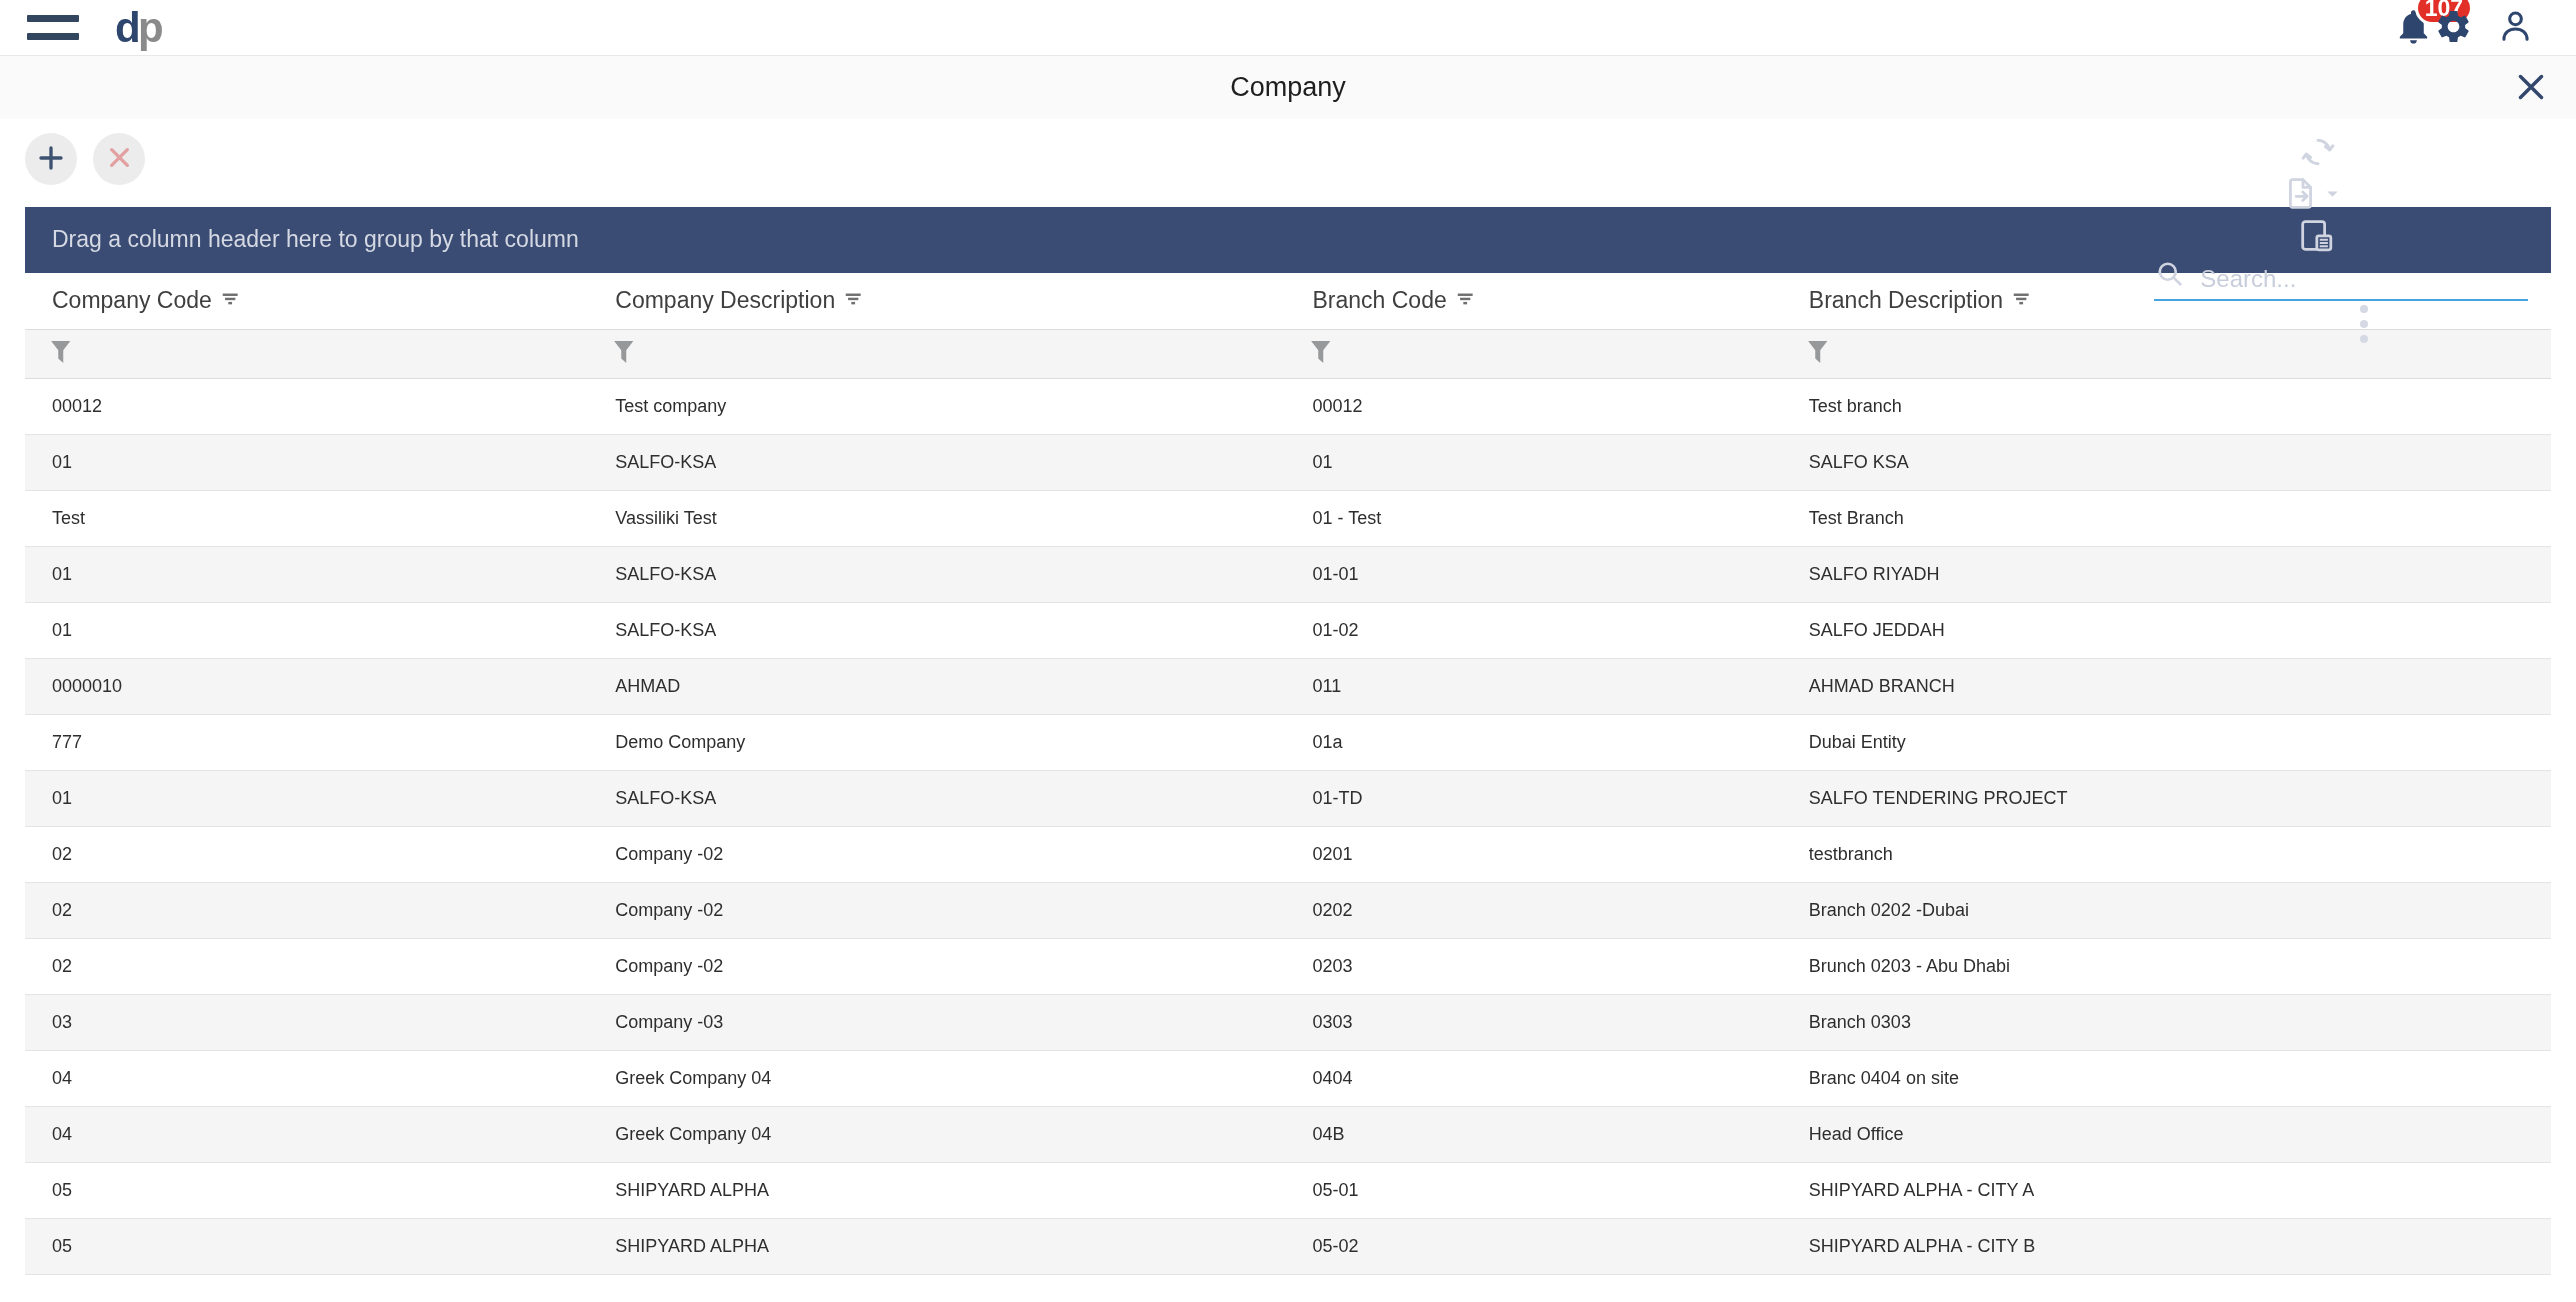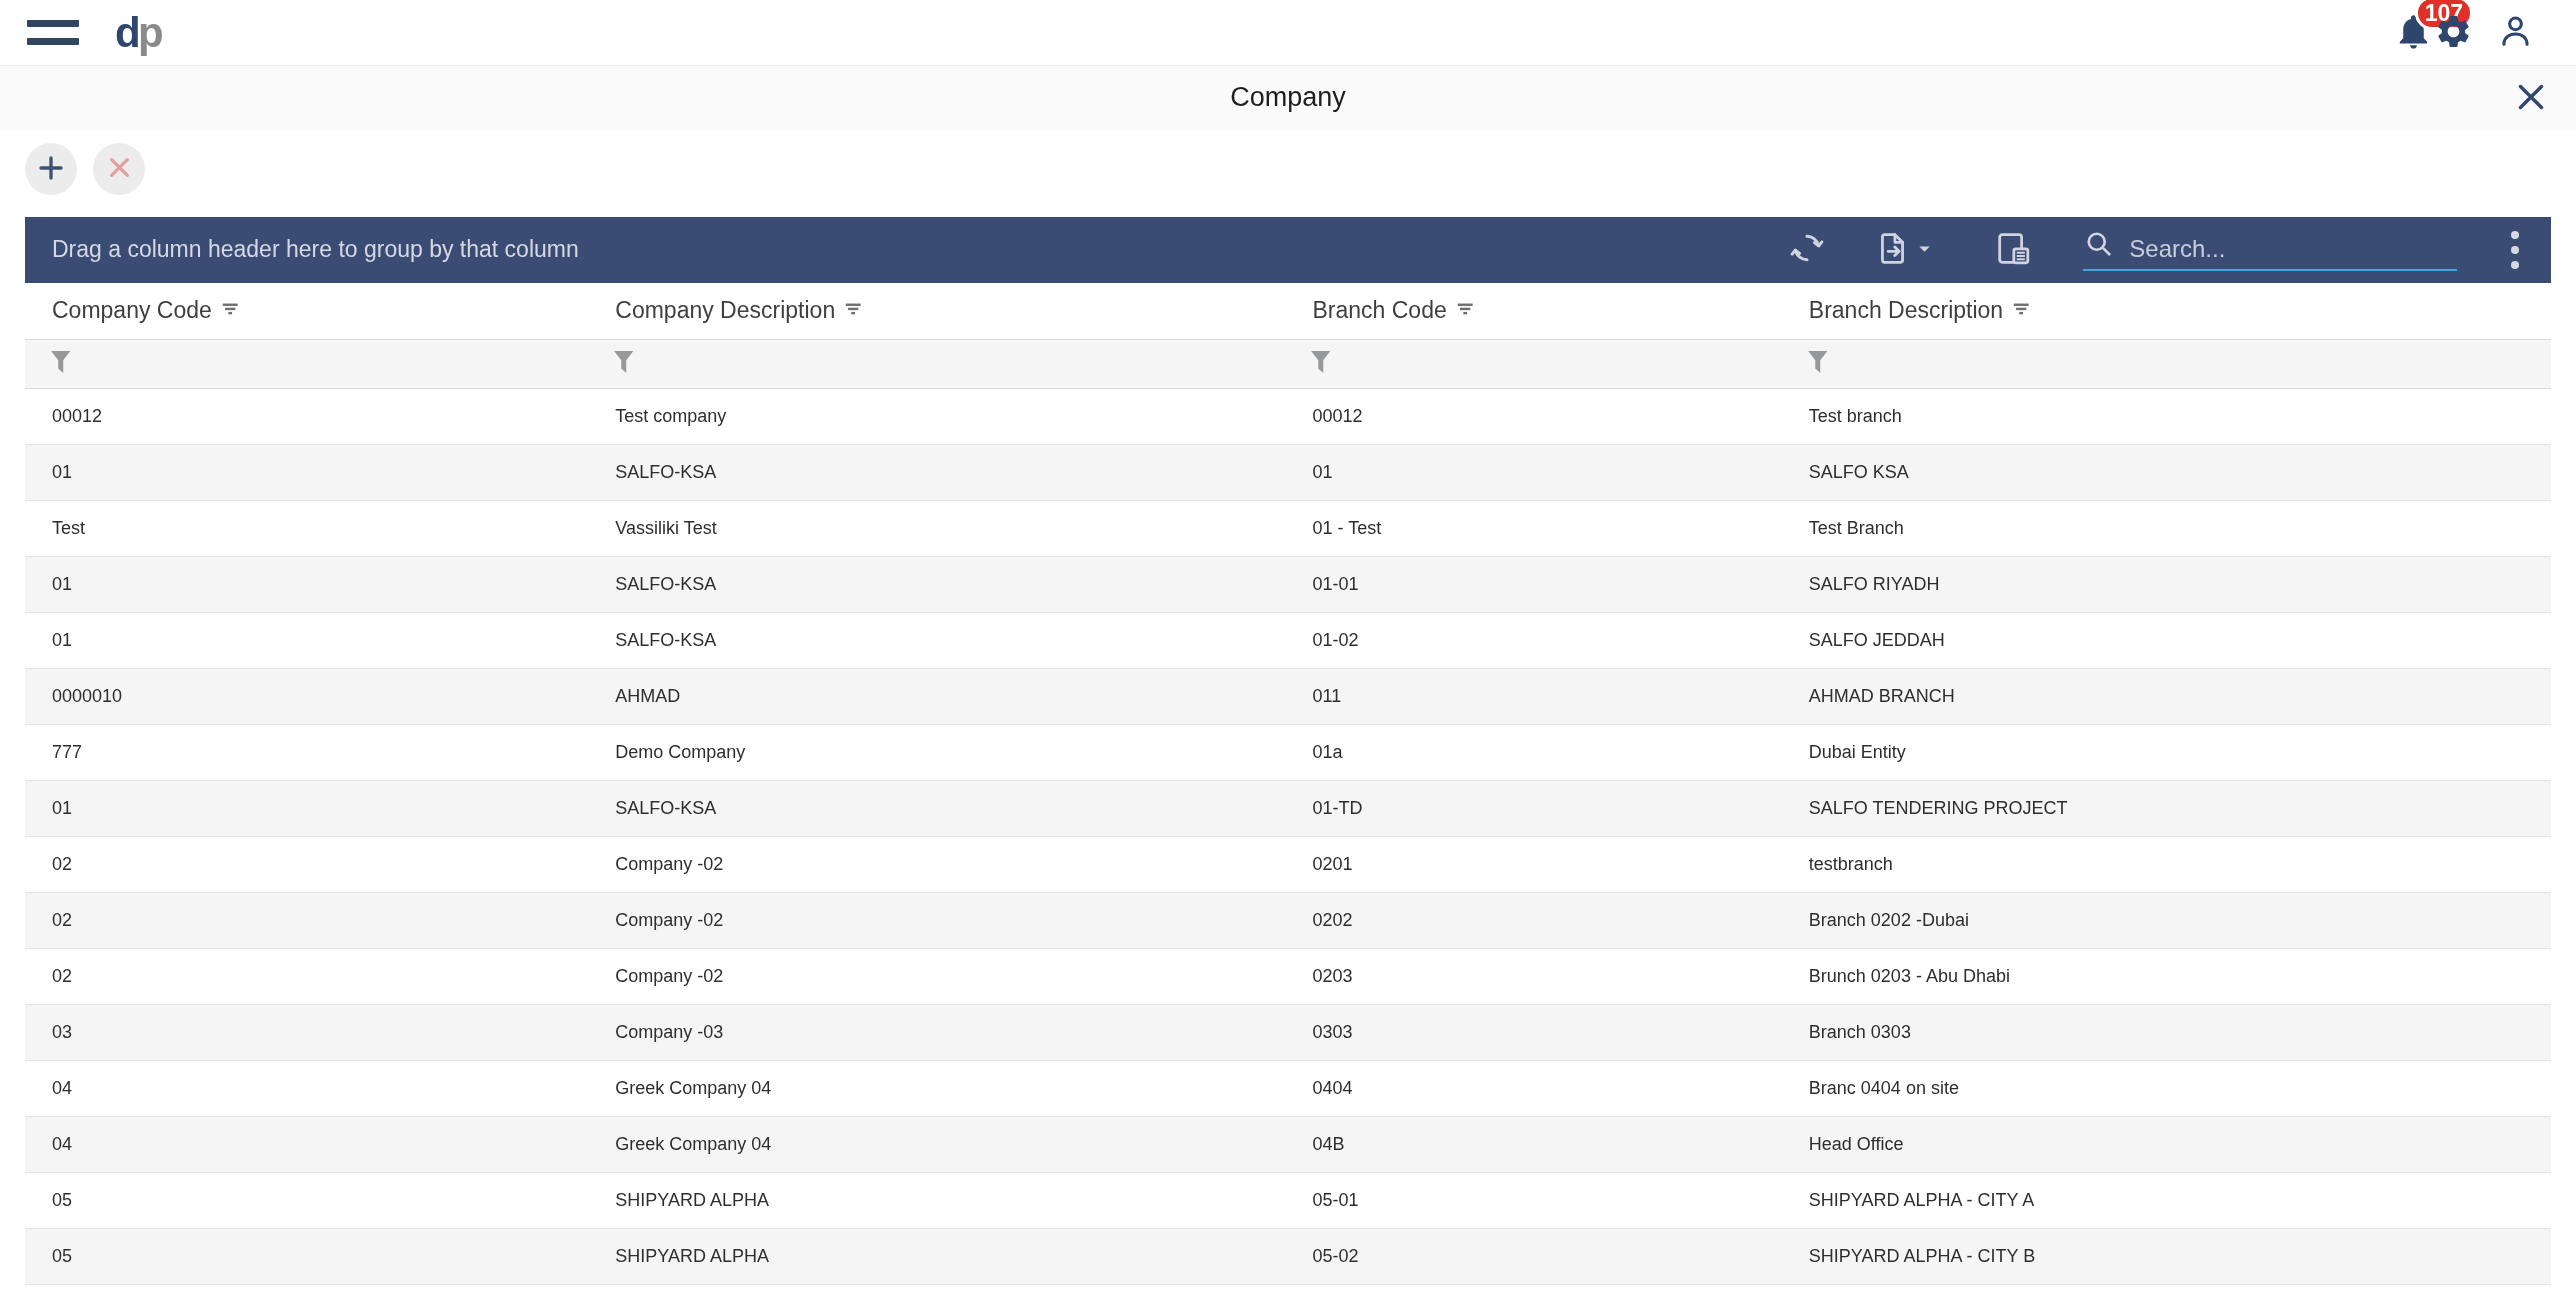--- a/index.html
+++ b/index.html
@@ -1,20 +1,20 @@
 <!DOCTYPE html>
 <html style="font-size:14.3px"><head>
 <meta charset="utf-8">
 <style>
   * { margin:0; padding:0; box-sizing:border-box; }
   html,body { width:2576px; height:1302px; overflow:hidden; background:#fff;
     font-family:"Liberation Sans", sans-serif; }
 
   
-  .navbar { height:66px; background:#fff; border-bottom:0.9px solid #e8e8e8;
+  .navbar { height:56px; background:#fff; border-bottom:0.9px solid #e8e8e8;
     display:flex; align-items:center; padding:0 41px 0 27px; }
   .hamburger { width:52px; display:flex; flex-direction:column; gap:10.7px; cursor:pointer; }
   .hamburger span { height:7.2px; background:#33465f; border-radius:0.9px; }
   .logo { margin-left:36px; font-size:42px; font-weight:bold; letter-spacing:-2.7px; line-height:1; }
   .logo .d { color:#2e456e; }
   .logo .p { color:#8a8a8a; }
   .nav-right { margin-left:auto; display:flex; align-items:center; }
   .nav-icon-btn { position:relative; display:flex; align-items:center; cursor:pointer; background:none; border:none; }
   .badge { position:absolute; left:21.5px; top:-14.3px; background:#e23029; color:#fff;
     border:3.6px solid #fff; border-radius:18px; min-width:55px; height:34px; line-height:28px;
@@ -30,21 +30,21 @@
   
   .content { padding:14.3px 25px 0; }
   .btn-row { display:flex; gap:16px; margin-bottom:21.5px; }
   .circle-btn { width:52px; height:52px; border-radius:50%; background:#ececec;
     border:none; display:flex; align-items:center; justify-content:center; cursor:pointer; }
 
   
   .toolbar { height:66px; background:#3b4c74; display:flex; align-items:center;
     padding:0 23px 0 27px; }
   .group-hint { color:#d5d9e3; font-size:23px; font-weight:400; }
-  .toolbar-right { margin-left:auto; display:flex; align-items:center; }
+  .toolbar-right { margin-left:auto; display:flex; align-items:center;flex-direction:column; }
   .tb-btn { background:none; border:none; cursor:pointer; display:flex; align-items:center; }
   .tb-refresh { margin-right:47px; }
   .tb-export { margin-right:57px; }
   .tb-chooser { margin-right:50px; }
   .search-box { display:flex; align-items:end; border-bottom:2.7px solid #45a3e0;
     padding-bottom:6.3px; width:374px; }
   .search-box input { background:transparent; border:none; outline:none; color:#fff;
     font-size:24px; margin-left:14.3px; width:295px; font-family:"Liberation Sans",sans-serif; }
   .search-box input::placeholder { color:#c7cddb; }
   .kebab { margin-left:45px; display:flex; flex-direction:column; gap:7.2px; padding:3.6px 9px; }

